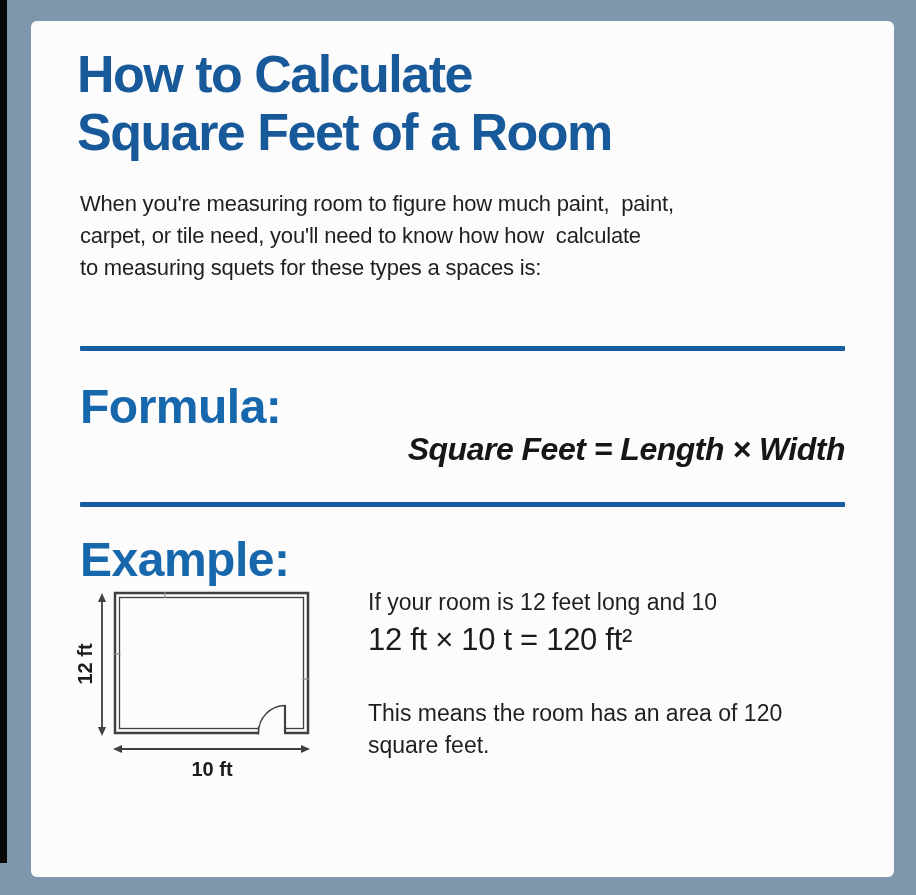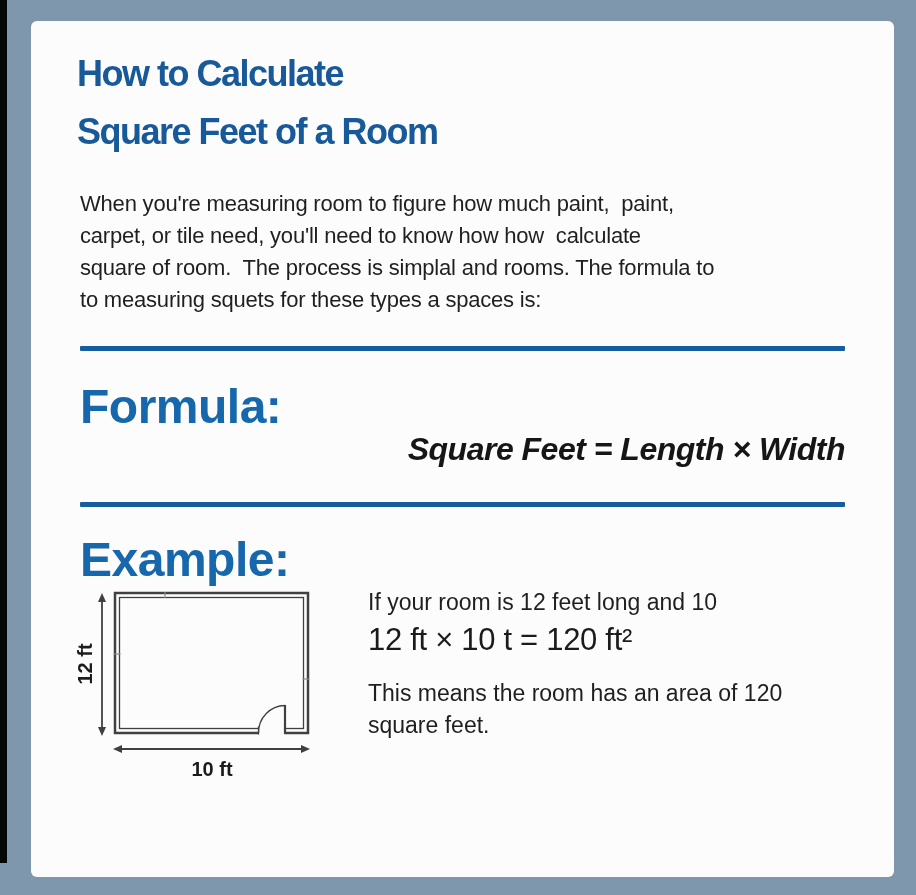--- a/index.html
+++ b/index.html
@@ -16,21 +16,21 @@
     background: #070707;
   }
   .card {
     position: absolute; left: 31px; top: 21px;
     width: 863px; height: 856px;
     background: var(--card, #fcfcfd);
     border-radius: 6px;
   }
   .title {
     position: absolute; left: 46px; top: 24px;
-    font-size: 36px; font-weight: 700;
+    font-size: 52px; font-weight: 700;
     line-height: 58px; letter-spacing: -1.5px;
     color: var(--title-blue, #18599a);
   }
   .intro {
     position: absolute; left: 49px; top: 167px;
     font-size: 22px; line-height: 32px; letter-spacing: -0.2px;
     color: var(--body-text, #1f1f1f);
   }
   .intro div { white-space: pre; }
   .divider {
@@ -67,38 +67,37 @@
     position: absolute; left: 337px; top: 565px;
     font-size: 23px; line-height: 32px;
     color: var(--body-text, #1f1f1f);
   }
   .example-text div { white-space: pre; }
   .ex-calc {
     font-size: 31px; line-height: 37px; letter-spacing: -0.3px;
     margin-top: 3px;
     color: #1b1b1b;
   }
-  .ex-conclusion-first { margin-top: 19px; }
+  .ex-conclusion-first { margin-top: 39px; }
 </style>
 </head>
 <body>
 
 <div class="edge-strip"></div>
 
 <div class="card">
 
   <div class="title">
     <div>How to Calculate</div>
     <div>Square Feet of a Room</div>
   </div>
 
   <div class="intro">
     <div>When you're measuring room to figure how much paint,  paint,</div>
     <div>carpet, or tile need, you'll need to know how how  calculate</div>
-    <div>square of room.  The process is simplal and rooms. The formula to</div>
     <div>to measuring squets for these types a spaces is:</div>
   </div>
 
   <div class="divider" id="divider-top"></div>
 
   <div class="section-heading" id="formula-heading">Formula:</div>
 
   <div class="formula-eq">Square Feet = Length × Width</div>
 
   <div class="divider" id="divider-bottom"></div>

